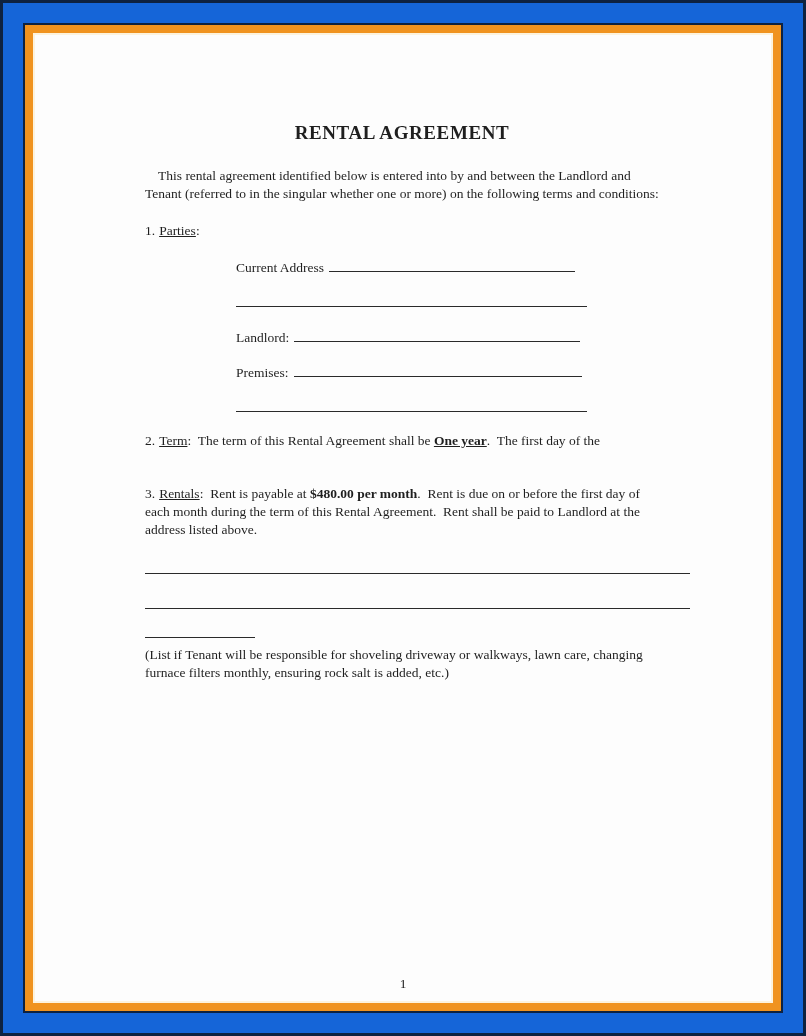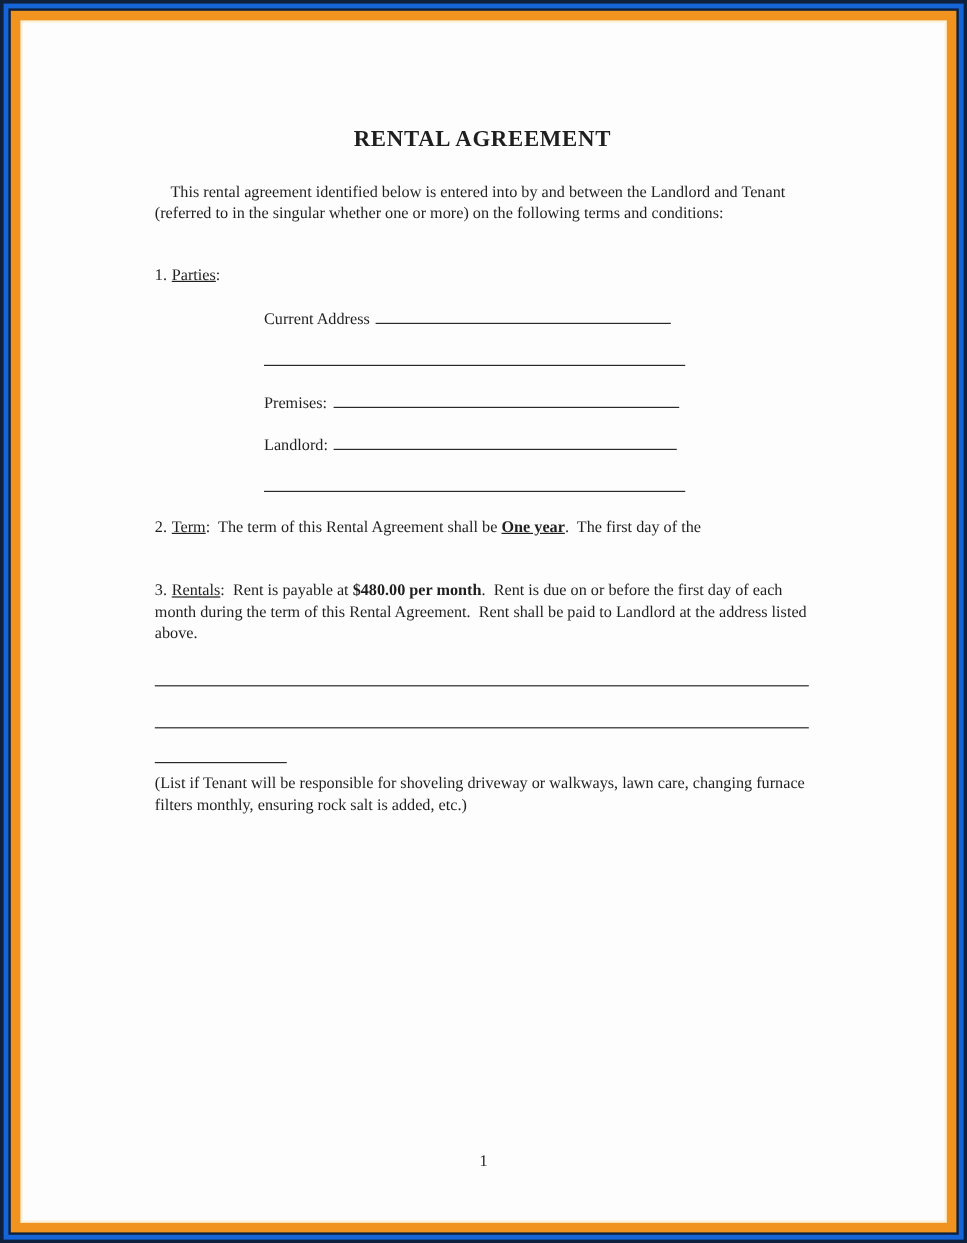--- a/index.html
+++ b/index.html
@@ -1,37 +1,37 @@
 <!DOCTYPE html>
 <html style="--frame_navy: #0e2240; --frame_blue: #1565d8; --frame_orange: #f0931f; --frame_cream: #fdf3dd; --page_bg: #fdfdfd; --text: #1f1f1f;"><head>
 <meta charset="utf-8">
 <style>
   * { margin:0; padding:0; box-sizing:border-box; }
   html,body { width:806px; }
   body { font-family:"Liberation Serif","DejaVu Serif",serif; }
 
   
   .frame-navy-outer { width:806px; height:1036px; background:var(--frame_navy,#0e2240); padding:3px; }
-  .frame-blue      { width:100%; height:100%; background:var(--frame_blue,#1565d8); padding:4px; }
+  .frame-blue      { width:100%; height:100%; background:var(--frame_blue,#1565d8); padding:20px; }
   .frame-navy-inner{ width:100%; height:100%; background:var(--frame_navy,#0e2240); padding:2px; }
   .frame-orange    { width:100%; height:100%; background:var(--frame_orange,#f0931f); padding:8px; }
   .frame-cream     { width:100%; height:100%; background:var(--frame_cream,#fdf3dd); padding:2px; }
 
   .page { width:100%; height:100%; background:var(--page_bg,#fdfdfd); position:relative; overflow:hidden; color:var(--text,#1f1f1f); }
   .content { padding:87px 112px 0 110px; font-size:13.5px; line-height:18px; }
 
   .doc-title { text-align:center; font-size:19px; font-weight:bold; letter-spacing:.6px; line-height:22px; }
 
   .intro { margin-top:23px; text-indent:13px; white-space:pre-wrap; }
 
   .sec-num { margin-right:4px; }
   .sec-heading { text-decoration:underline; }
 
   
-  .parties { margin-top:33px; }
+  .parties { margin-top:19px; }
   .field-row { height:35px; display:flex; align-items:flex-start; }
   .field-head { width:91px; flex:0 0 91px; }
   .field-label { margin-right:5px; }
   .blank { display:inline-block; height:15px; border-bottom:1px solid #2a2a2a; vertical-align:baseline; }
   .blank-tenant   { width:283px; }
   .blank-address  { width:246px; }
   .blank-extra1   { width:351px; }
   .blank-landlord { width:286px; }
   .blank-premises { width:288px; }
   .blank-extra2   { width:351px; }
@@ -76,25 +76,25 @@
           <div class="field-row">
             <span class="field-head"></span>
             <span><span class="field-label">Current Address</span><span class="blank blank-address"></span></span>
           </div>
           <div class="field-row">
             <span class="field-head"></span>
             <span><span class="blank blank-extra1"></span></span>
           </div>
           <div class="field-row">
             <span class="field-head"></span>
-            <span><span class="field-label">Premises:</span><span class="blank blank-premises"></span></span>
+            <span><span class="field-label">Landlord:</span><span class="blank blank-landlord"></span></span>
           </div>
           <div class="field-row">
             <span class="field-head"></span>
-            <span><span class="field-label">Landlord:</span><span class="blank blank-landlord"></span></span>
+            <span><span class="field-label">Premises:</span><span class="blank blank-premises"></span></span>
           </div>
           <div class="field-row">
             <span class="field-head"></span>
             <span><span class="blank blank-extra2"></span></span>
           </div>
         </div>
 
         <div class="term">
           <div class="term-line1"><span class="sec-num">2.</span><span class="sec-heading">Term</span><span>:</span><span>  The term of this Rental Agreement shall be </span><span class="emph-underline">One year</span><span>.  The first day of the</span></div>
         </div>

